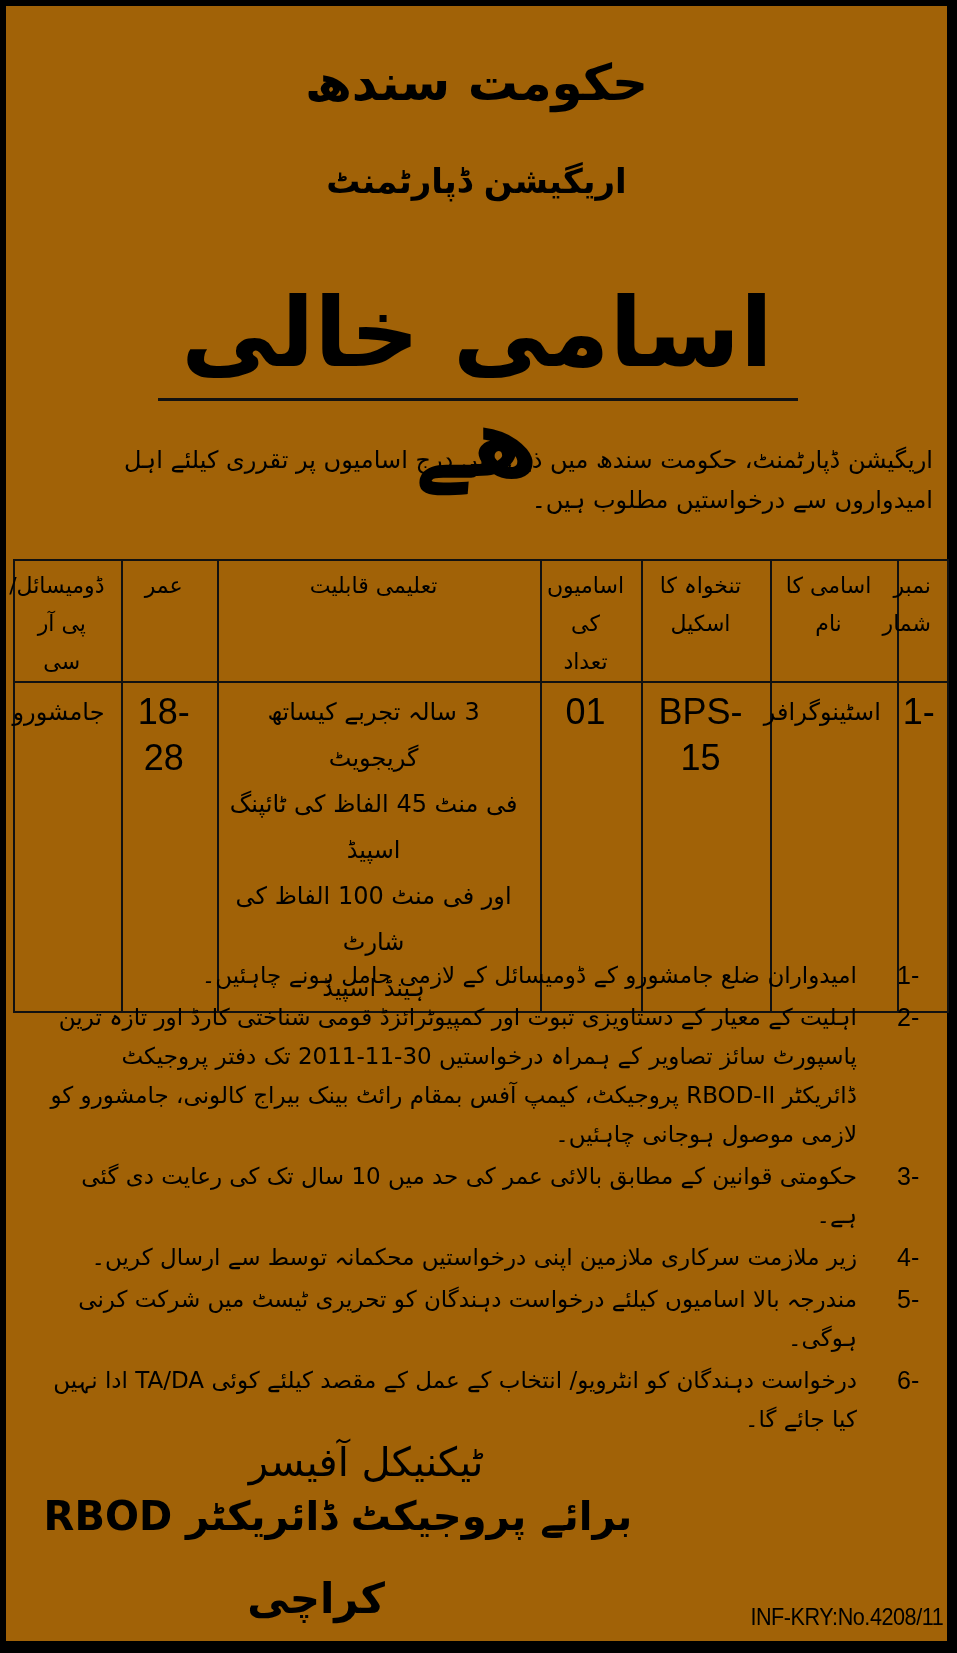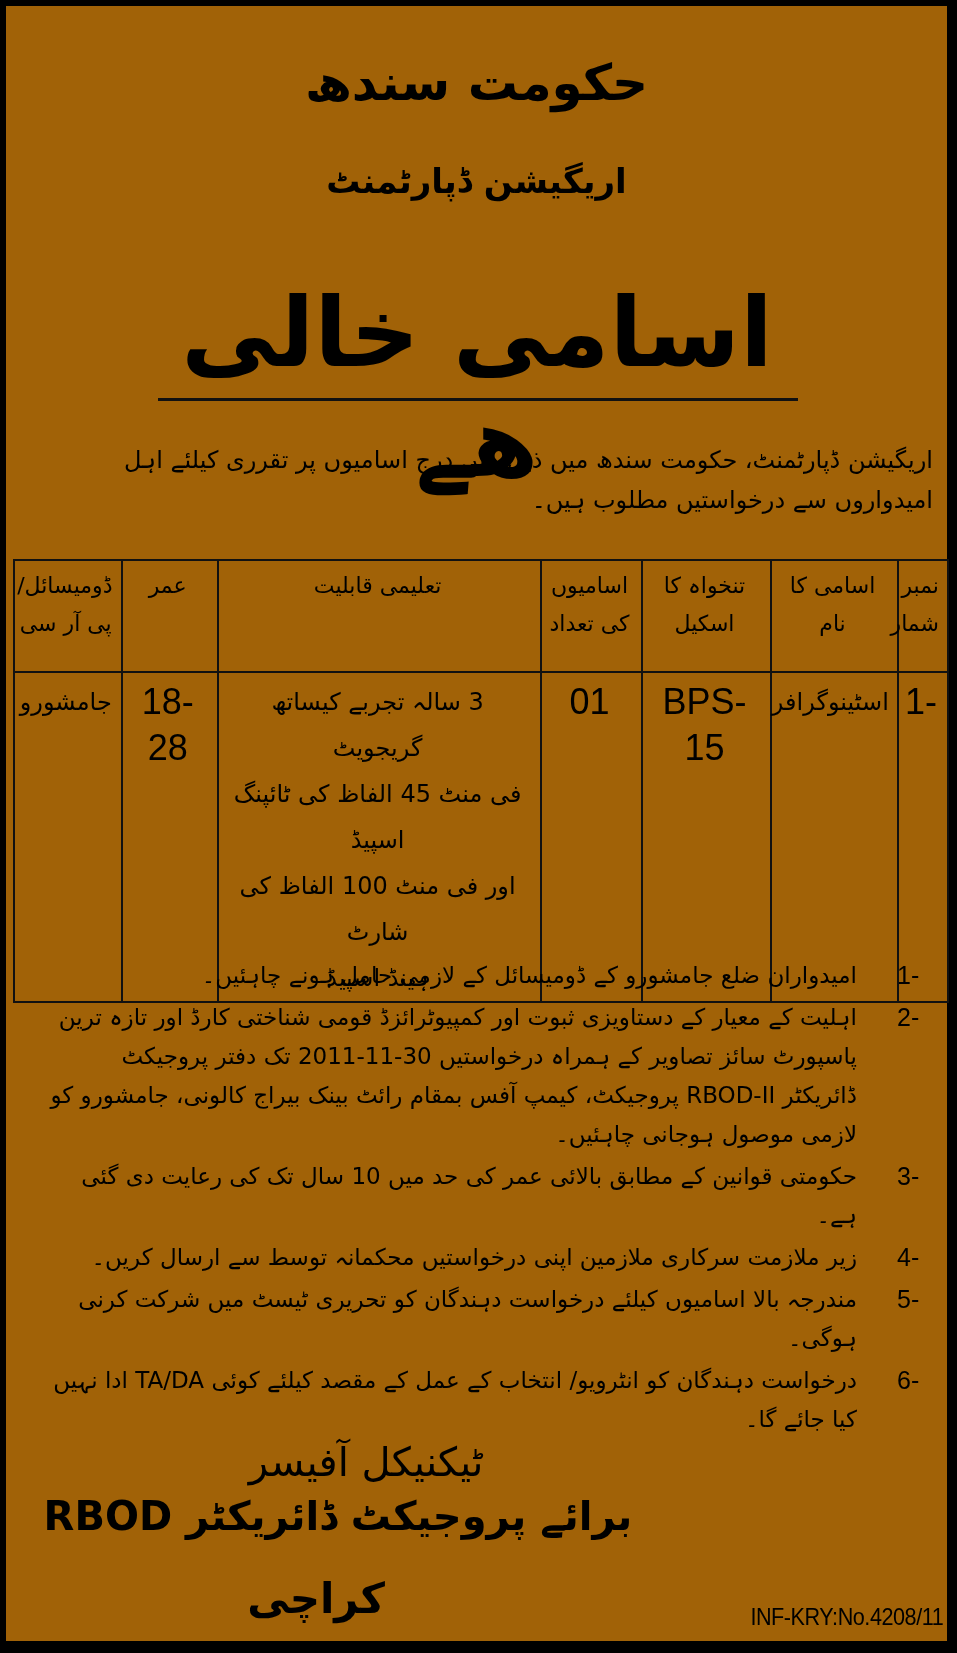--- a/index.html
+++ b/index.html
@@ -50,21 +50,21 @@
       left: 7px; top: 553px;
       width: 936px; height: 334px;
       border-collapse: collapse;
       direction: rtl;
       table-layout: fixed;
     }
     table.posts th, table.posts td {
       border: 2.5px solid #111;
       vertical-align: top;
       text-align: center;
-      padding: 6px 8px 0 4px;
+      padding: 6px 16px 0 4px;
       font-weight: normal;
     }
     table.posts th { height: 104px; font-size: 22px; line-height: 38px; }
     table.posts td { font-size: 24px; line-height: 46px; }
     table.posts td.num { font-family: "Liberation Sans", sans-serif; font-size: 36px; }
     .q-line { display: block; }
 
     .conditions {
       left: 40px; right: 14px; top: 950px;
       font-size: 23px;

